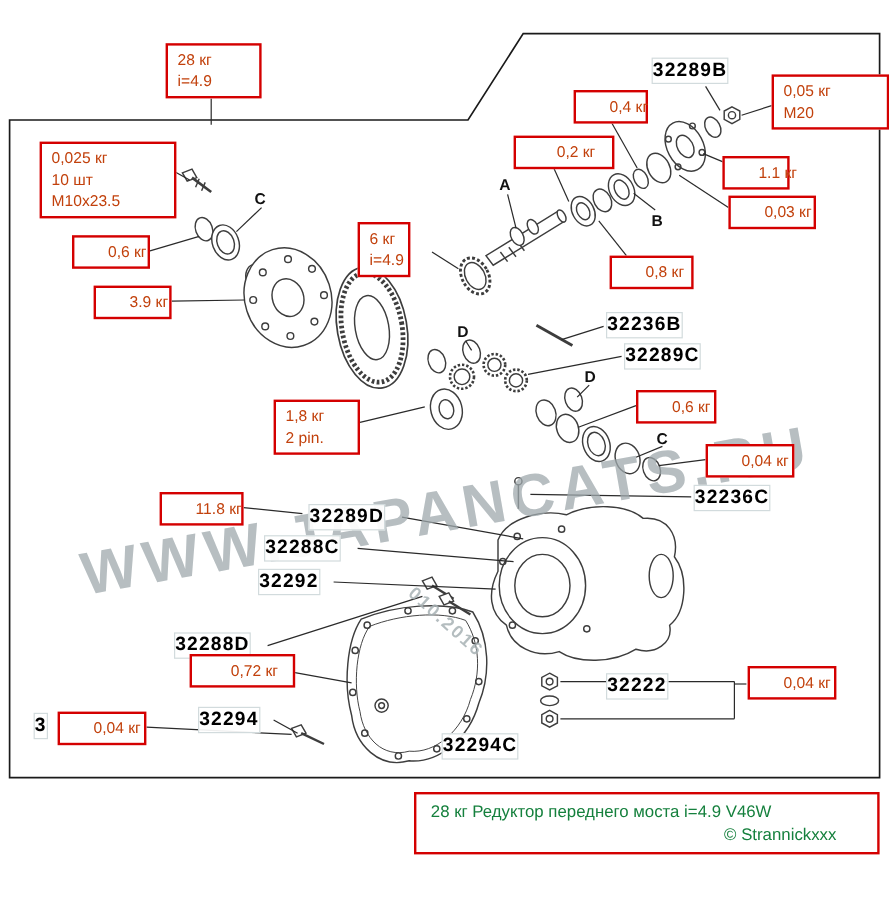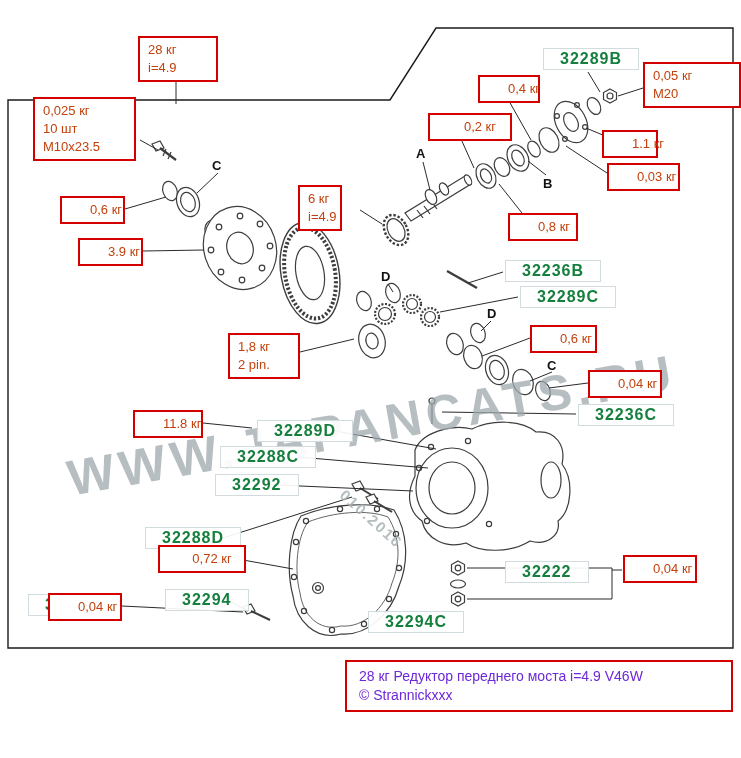--- a/index.html
+++ b/index.html
@@ -16,41 +16,41 @@
   }
   .wm-date{
     position:absolute;left:348px;top:486px;z-index:2;
     font:bold 15px "Liberation Sans",sans-serif;letter-spacing:2px;
     color:#a8b2b5;opacity:.85;white-space:nowrap;
     transform:rotate(42deg);transform-origin:0 0;
   }
   .part-label{
     position:absolute;z-index:3;
     font:bold 16px "Liberation Sans",sans-serif;letter-spacing:1px;
-    color:#15803d;border:1px solid #d2dbdd;background:rgba(255,255,255,.92);
-    padding:1px 16px;line-height:18px;white-space:nowrap;
+    color:#000000;border:1px solid #d2dbdd;background:rgba(255,255,255,.92);
+    padding:1px 0;line-height:18px;white-space:nowrap;
   }
   .ref-letter{
     position:absolute;z-index:4;
     font:bold 13px "Liberation Sans",sans-serif;color:#111;
   }
   .callout{
     position:absolute;z-index:5;box-sizing:border-box;
     background:#fff;border:2px solid #d40000;color:#c2410c;
     font:13px "Liberation Sans",sans-serif;line-height:18px;
     padding:3px 8px;white-space:nowrap;
   }
   .callout.center{text-align:center;padding-left:28px;}
   .caption{
     position:absolute;left:345px;top:660px;width:388px;z-index:5;box-sizing:border-box;
-    background:#fff;border:2px solid #d40000;color:#6d28d9;
+    background:#fff;border:2px solid #d40000;color:#15803d;
     font:14px "Liberation Sans",sans-serif;line-height:19px;
     padding:5px 12px;
   }
-  .caption .credit{padding-right:22px;}
+  .caption .credit{text-align:right;padding-right:22px;}
 </style>
 </head>
 <body>
 
 <svg class="art" width="741" height="758" viewBox="0 0 741 758">
 
   <g stroke="#1a1a1a" fill="none" stroke-width="1.4">
     <polygon points="8,100 390,100 436,28 733,28 733,648 8,648"></polygon>
   </g>
 
@@ -252,21 +252,21 @@
 <div class="ref-letter" style="left:543px;top:176px">B</div>
 <div class="ref-letter" style="left:212px;top:158px">C</div>
 <div class="ref-letter" style="left:381px;top:269px">D</div>
 <div class="ref-letter" style="left:487px;top:306px">D</div>
 <div class="ref-letter" style="left:547px;top:358px">C</div>
 
 <div class="callout" style="left:138px;top:36px;width:80px">
   <div>28 кг</div>
   <div>i=4.9</div>
 </div>
-<div class="callout" style="left:33px;top:97px;width:103px">
+<div class="callout" style="left:33px;top:118px;width:114px">
   <div>0,025 кг</div>
   <div>10 шт</div>
   <div>M10x23.5</div>
 </div>
 <div class="callout center" style="left:60px;top:196px;width:65px">
   <div>0,6 кг</div>
 </div>
 <div class="callout center" style="left:78px;top:238px;width:65px">
   <div>3.9 кг</div>
 </div>

